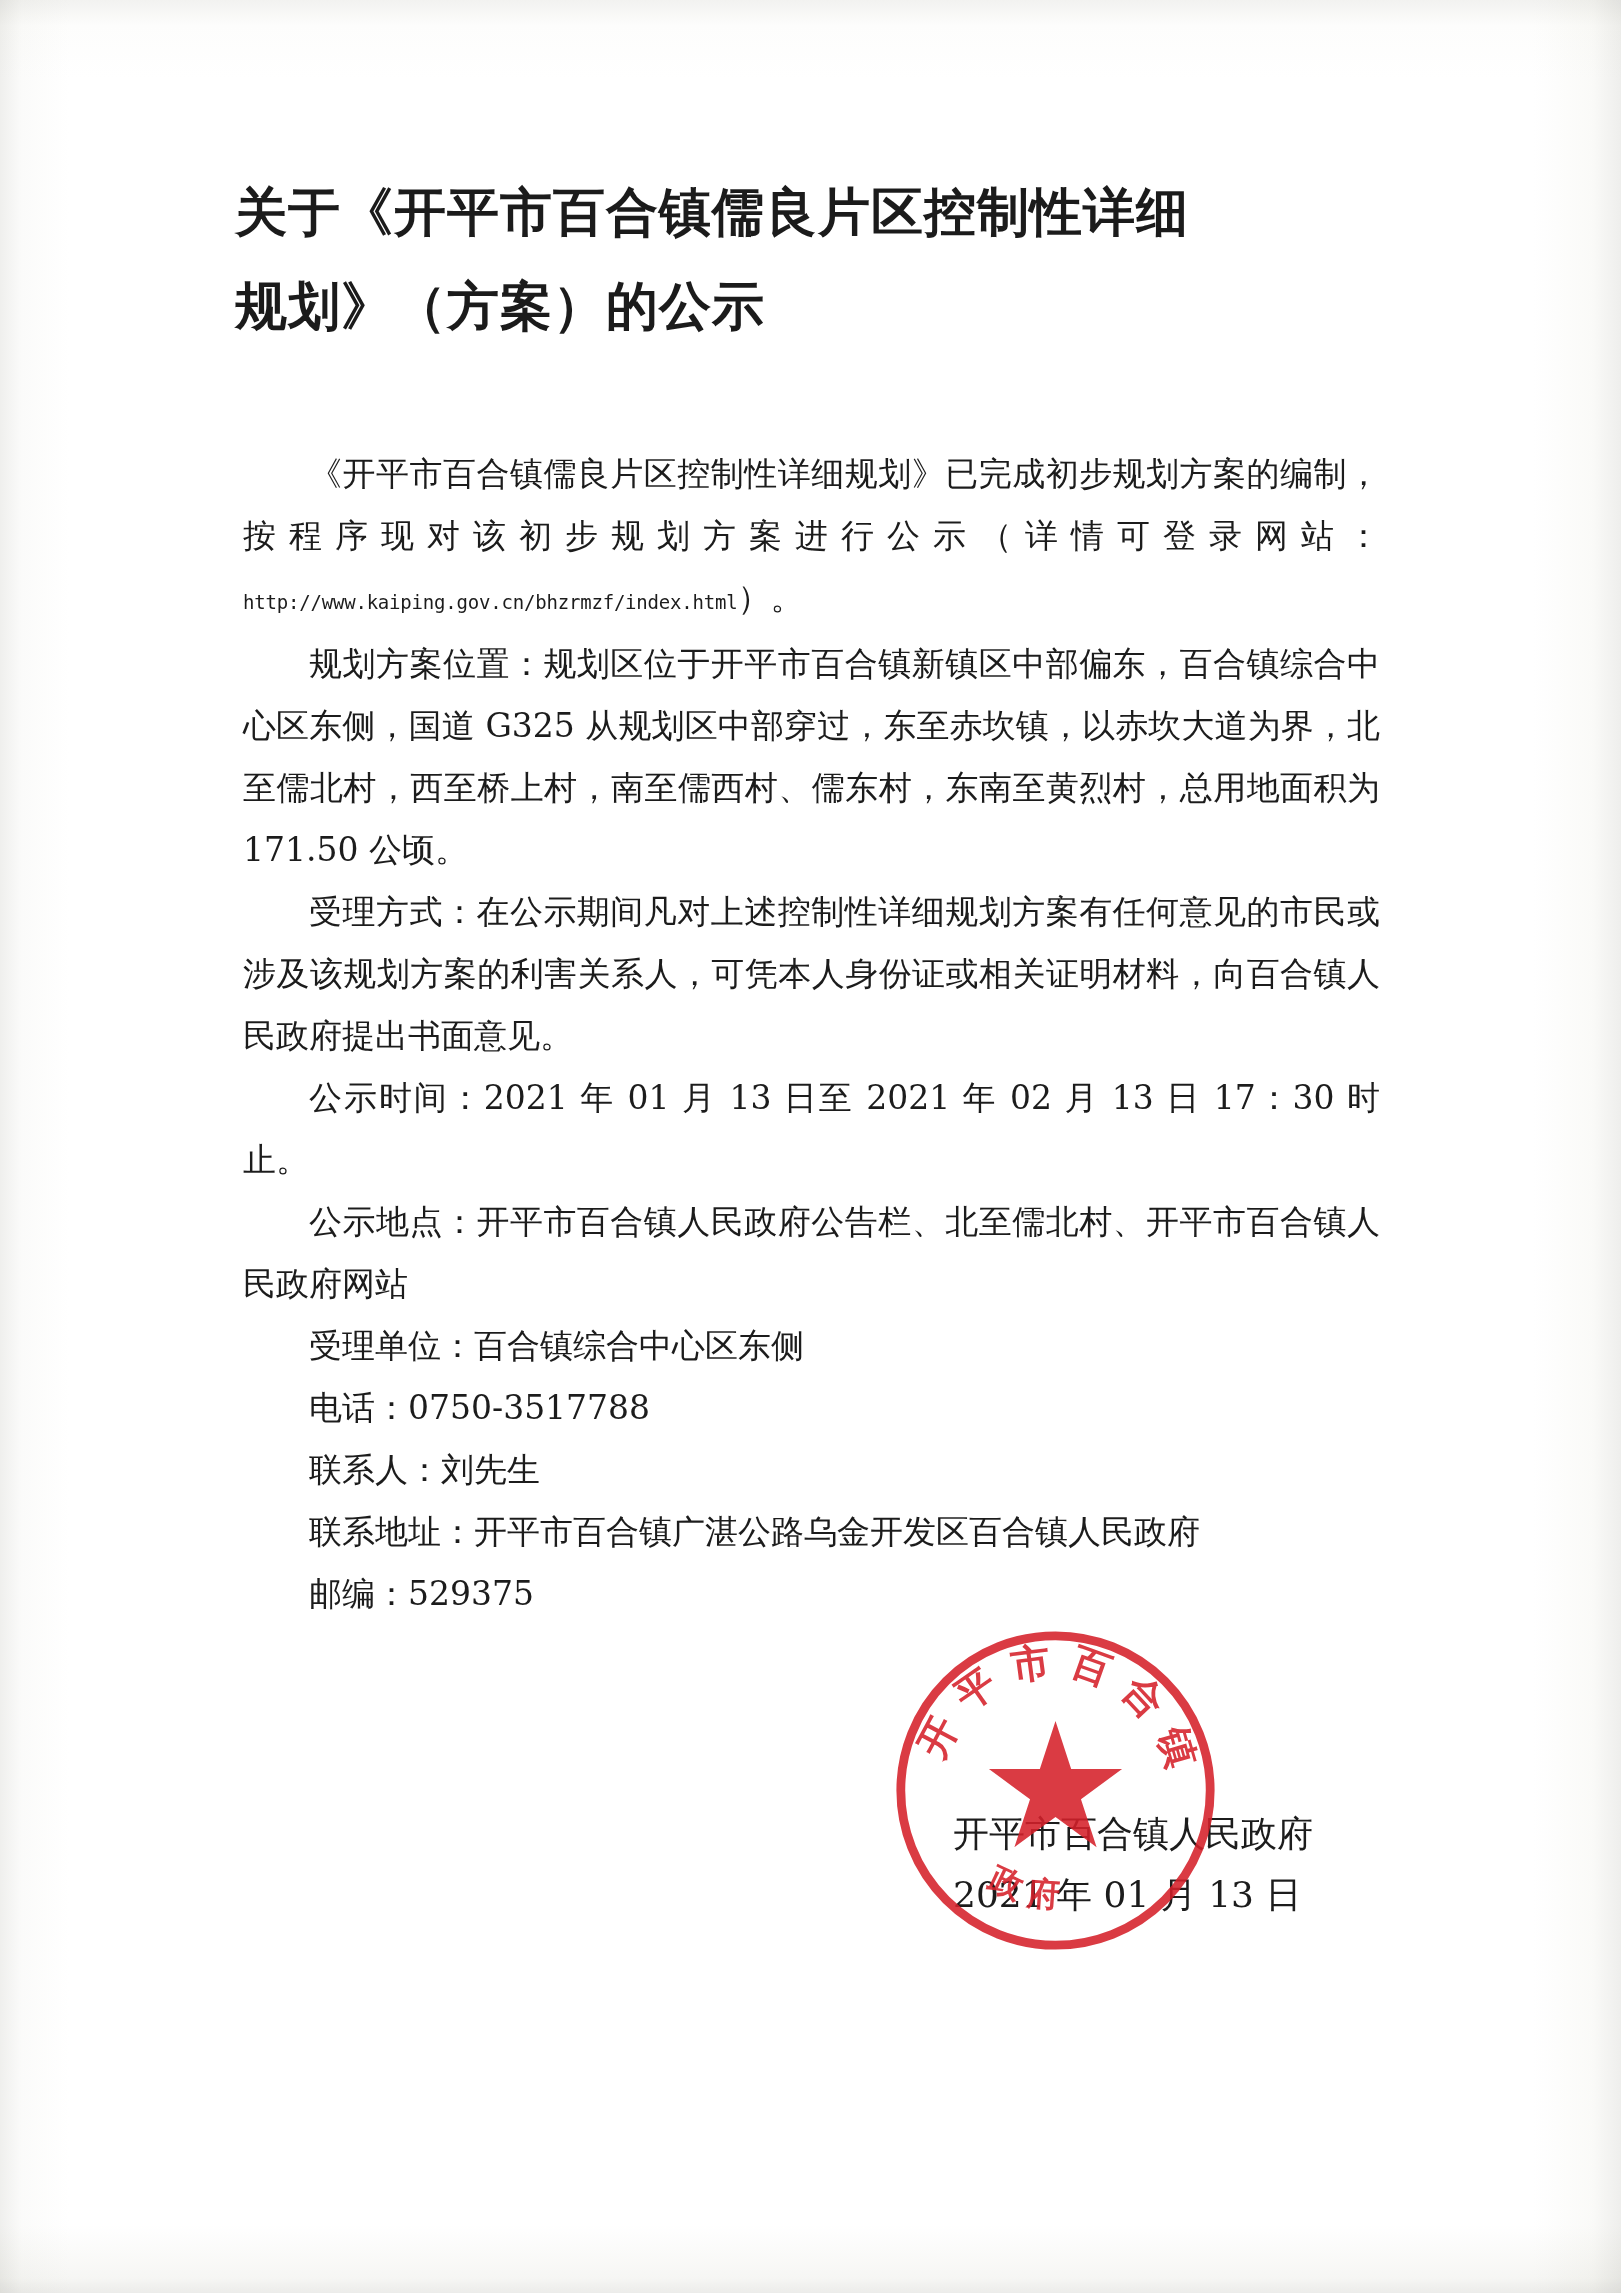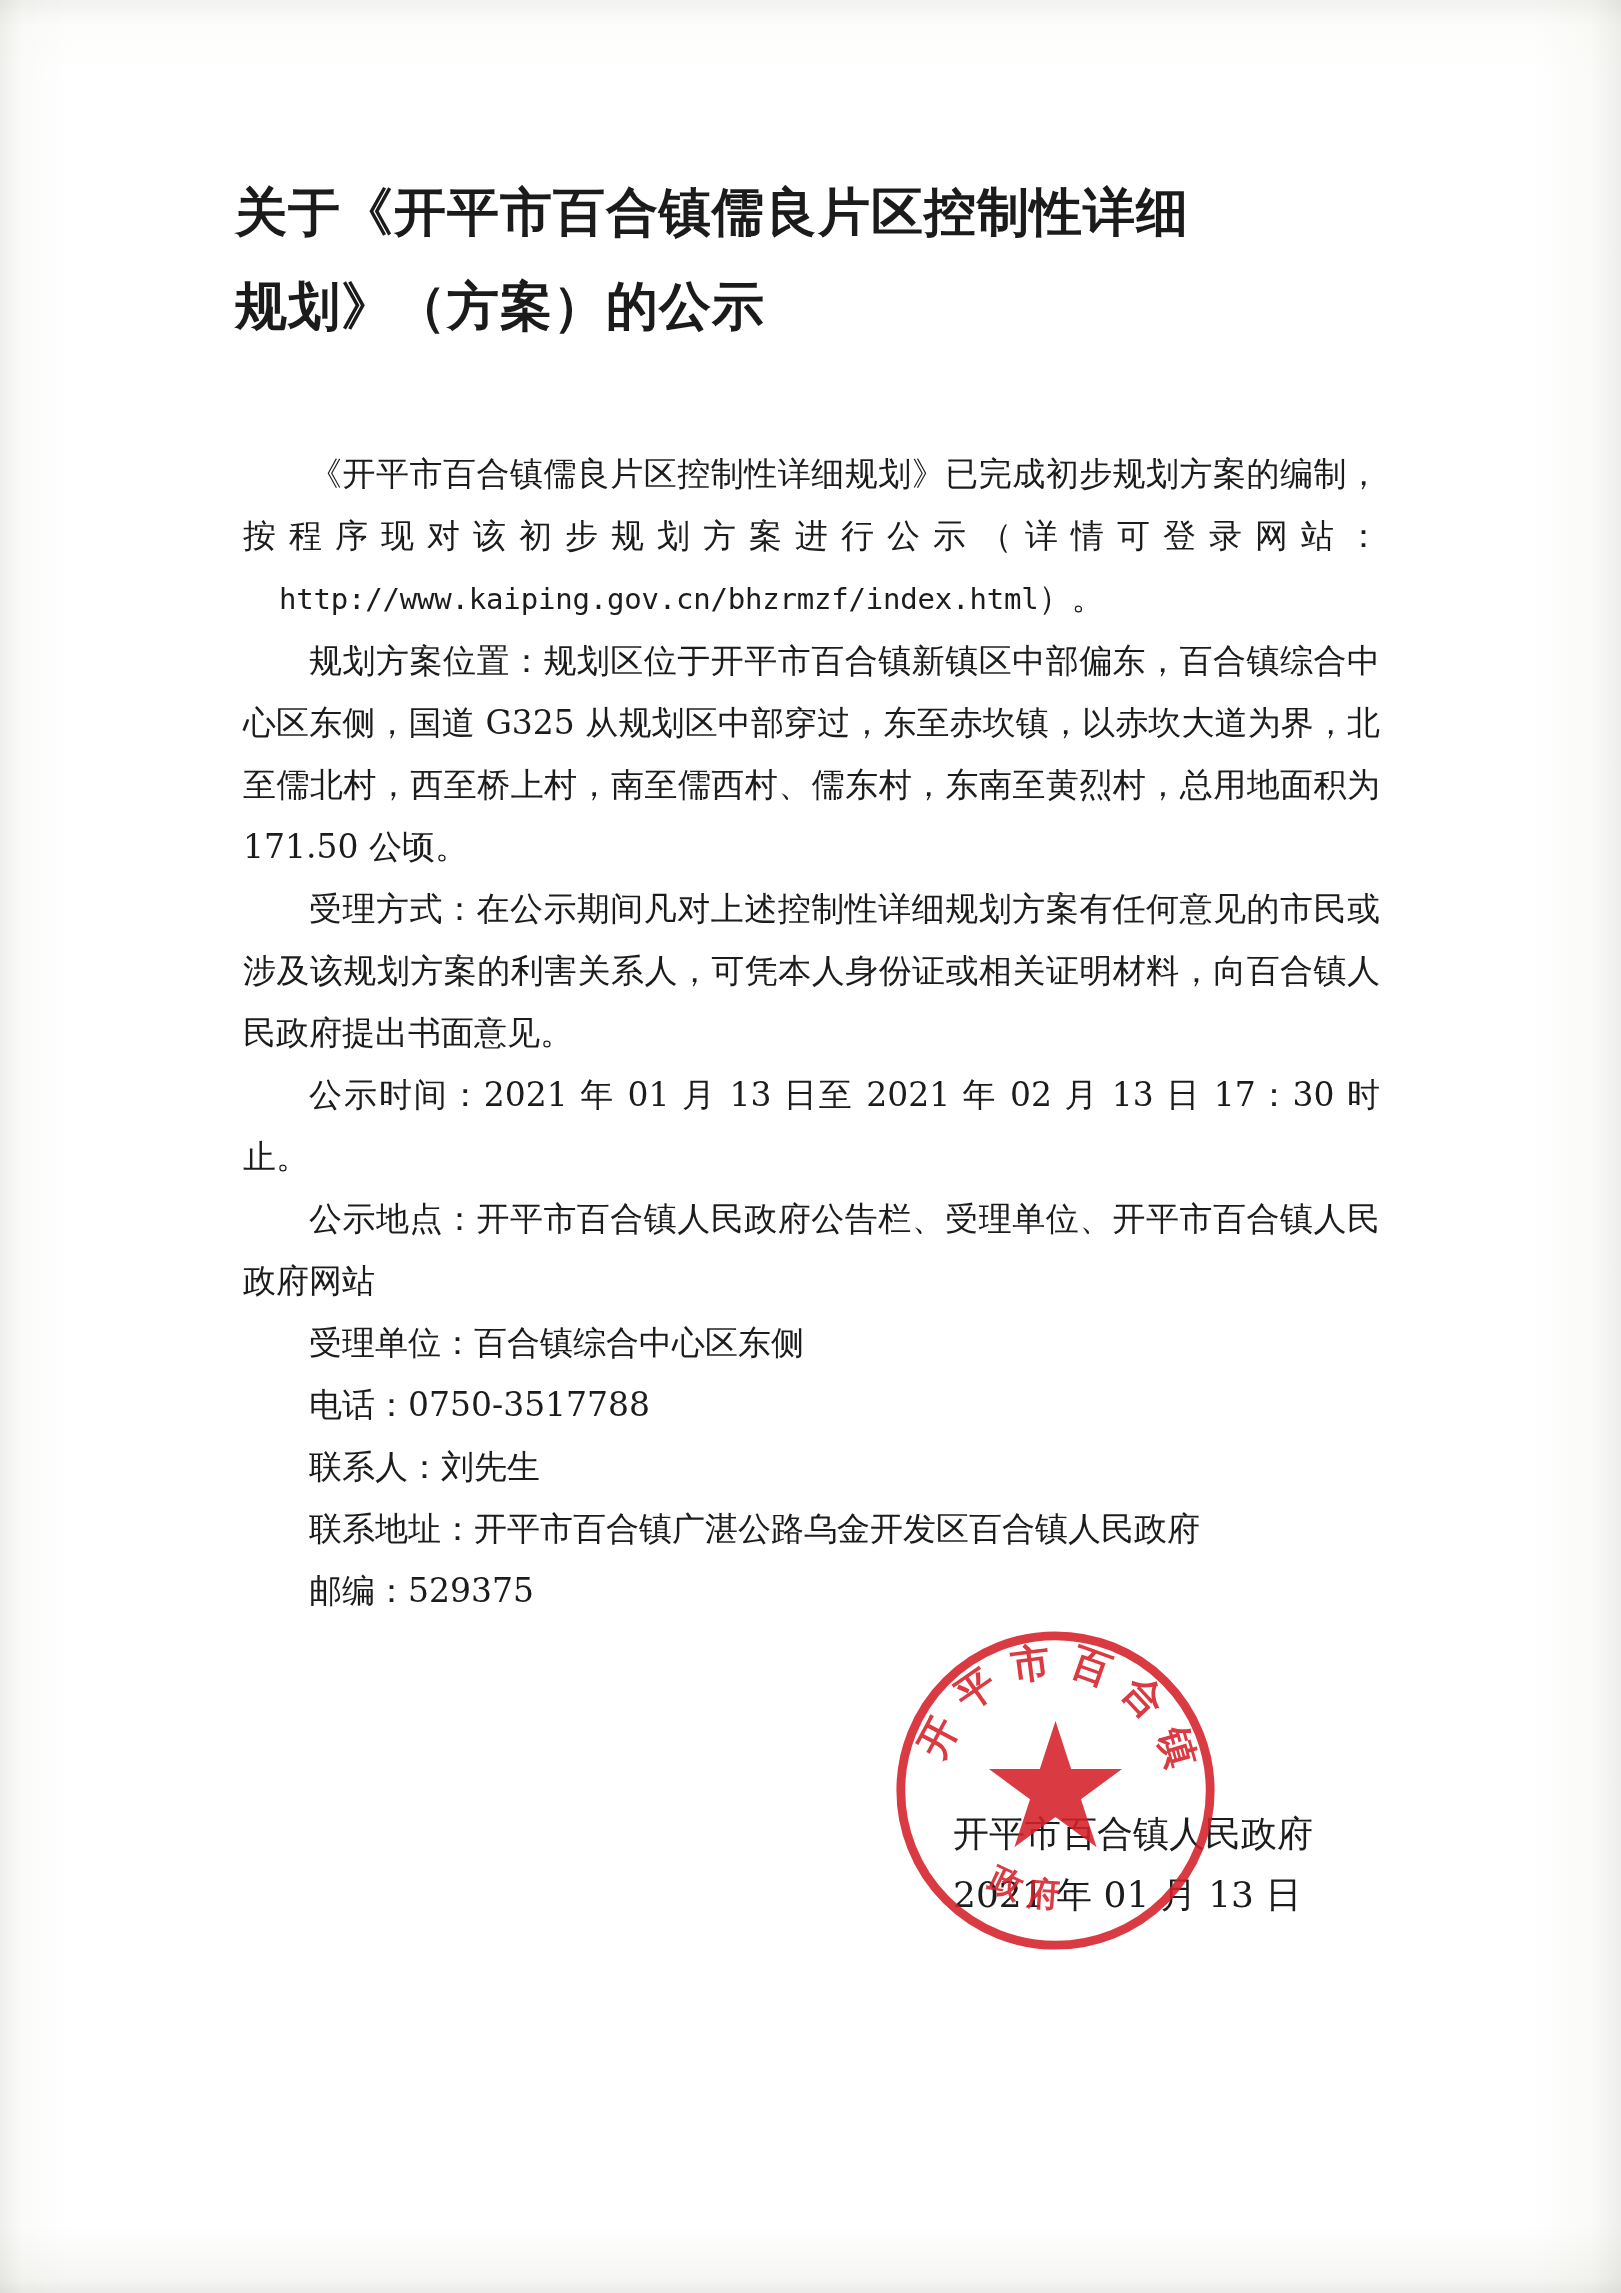--- a/index.html
+++ b/index.html
@@ -64,23 +64,22 @@
     color: #1c1c1c;
     text-align: justify;
     text-justify: inter-character;
   }
   .para {
     margin: 0;
     text-indent: 66px;
   }
   .mono {
     font-family: "DejaVu Sans Mono", "Liberation Mono", monospace;
-    font-size: 29px;
+    font-size: 19px;
     letter-spacing: -0.2px;
-    margin-left: 36px;
   }
   .no-indent {
     text-indent: 0;
   }
 
   .signature {
     position: absolute;
     right: 247px;
     top: 1803px;
     width: 421px;
@@ -114,21 +113,21 @@
     <div>规划》（方案）的公示</div>
   </div>
 
   <div class="body-text">
     <p class="para">
       <span>《开平市百合镇儒良片区控制性详细规划》已完成初步规划方案的编制，按程序现对该初步规划方案进行公示（详情可登录网站：</span><span class="mono">http://www.kaiping.gov.cn/bhzrmzf/index.html</span><span>）。</span>
     </p>
     <p class="para">规划方案位置：规划区位于开平市百合镇新镇区中部偏东，百合镇综合中心区东侧，国道 G325 从规划区中部穿过，东至赤坎镇，以赤坎大道为界，北至儒北村，西至桥上村，南至儒西村、儒东村，东南至黄烈村，总用地面积为 171.50 公顷。</p>
     <p class="para">受理方式：在公示期间凡对上述控制性详细规划方案有任何意见的市民或涉及该规划方案的利害关系人，可凭本人身份证或相关证明材料，向百合镇人民政府提出书面意见。</p>
     <p class="para">公示时间：2021 年 01 月 13 日至 2021 年 02 月 13 日 17：30 时止。</p>
-    <p class="para">公示地点：开平市百合镇人民政府公告栏、受理单位、开平市百合镇人民政府网站</p>
+    <p class="para">公示地点：开平市百合镇人民政府公告栏、北至儒北村、开平市百合镇人民政府网站</p>
     <p class="para">受理单位：百合镇综合中心区东侧</p>
     <p class="para">电话：0750-3517788</p>
     <p class="para">联系人：刘先生</p>
     <p class="para">联系地址：开平市百合镇广湛公路乌金开发区百合镇人民政府</p>
     <p class="para">邮编：529375</p>
   </div>
 
   <div class="signature">
     <div>开平市百合镇人民政府</div>
     <div>2021 年 01 月 13 日</div>

